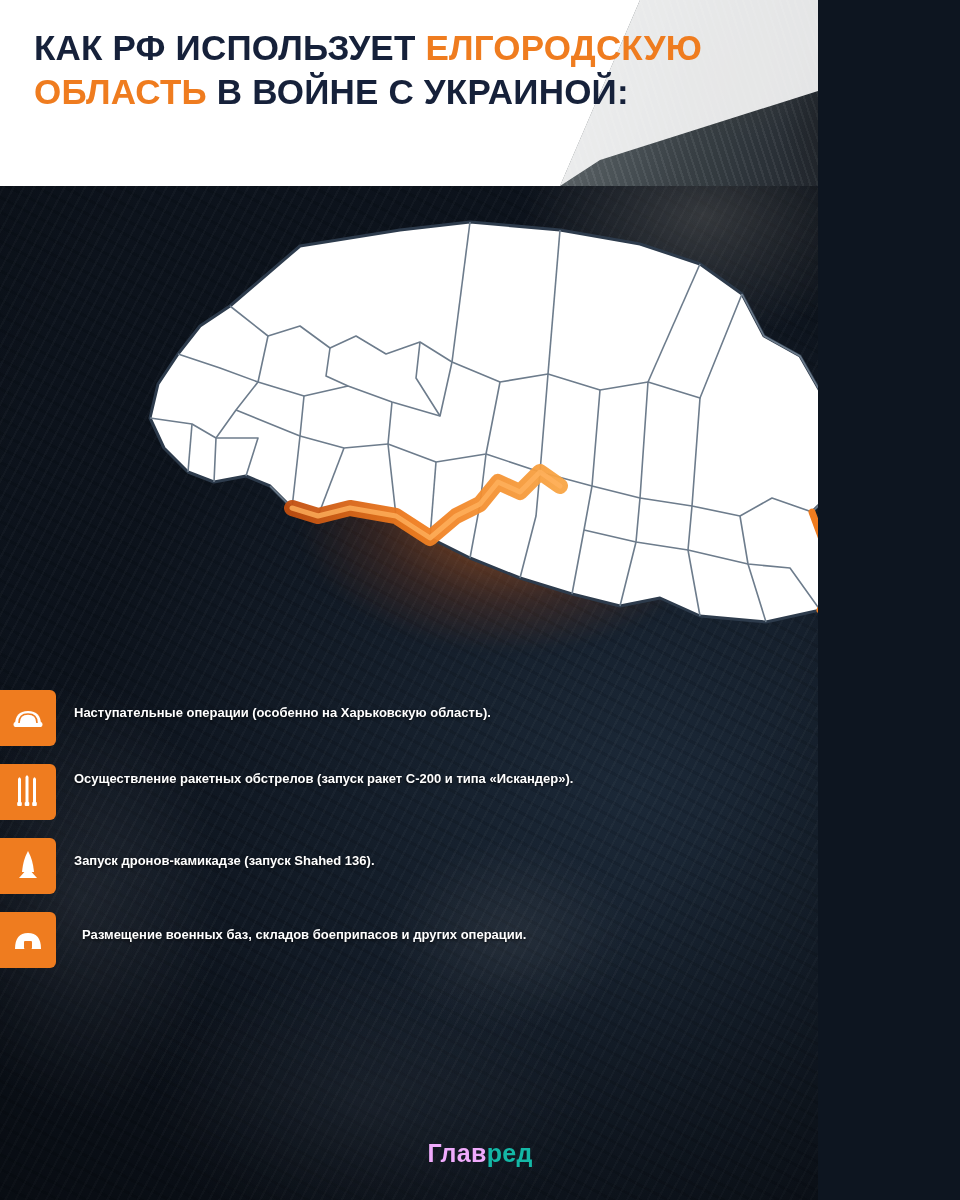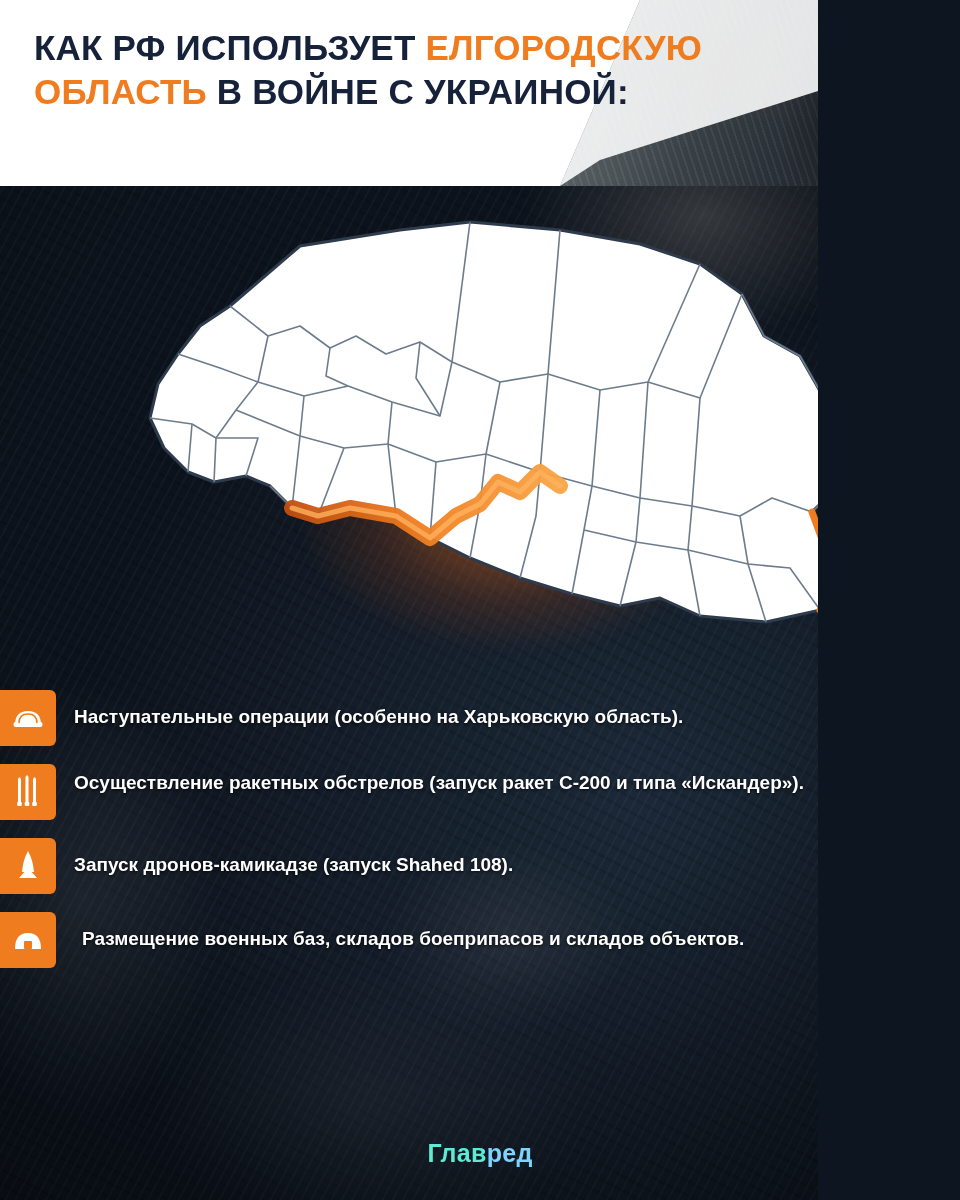--- a/index.html
+++ b/index.html
@@ -106,37 +106,37 @@
     width: 56px; height: 56px;
     background: #ef7c1f;
     border-radius: 0 6px 6px 0;
     display: flex; align-items: center; justify-content: center;
   }
   .icon-box svg { display: block; }
   .row-text {
     margin-left: 18px;
     padding-right: 30px;
     color: #ffffff;
-    font-size: 19px;
+    font-size: 13px;
     font-weight: 700;
     line-height: 1.32;
     padding-top: 14px;
     text-shadow: 0 1px 3px rgba(0,0,0,0.75);
   }
   .row.r2 .row-text { padding-top: 6px; }
   .row.r5 .row-text { margin-left: 26px; }
 
   
   .footer {
     position: absolute; left: 0; bottom: 32px; width: 960px;
     text-align: center;
     font-size: 25px; font-weight: 700; letter-spacing: .3px;
   }
-  .footer .w { color: #5eead4; }
-  .footer .o { color: #7dd3fc; }
+  .footer .w { color: #f0abfc; }
+  .footer .o { color: #14b8a6; }
 </style>
 </head>
 <body>
 
 <div id="infographic">
 
   <div class="bg-base"></div>
   <div class="bg-texture"></div>
   <div class="bg-glow-orange"></div>
   <div class="bg-vignette"></div>
@@ -247,32 +247,32 @@
       <div class="row-text">Осуществление ракетных обстрелов (запуск ракет С-200 и типа «Искандер»).</div>
     </div>
 
     <div class="row r3">
       <div class="icon-box">
         <svg width="26" height="32" viewBox="0 0 26 32">
           <path d="M13,1 Q18,10 19,22 L7,22 Q8,10 13,1 Z" fill="#ffffff"></path>
           <path d="M4,28 L13,18 L22,28 Z" fill="#ffffff"></path>
         </svg>
       </div>
-      <div class="row-text">Запуск дронов-камикадзе (запуск Shahed 108).</div>
+      <div class="row-text">Запуск дронов-камикадзе (запуск Shahed 136).</div>
     </div>
 
 
     <div class="row r5">
       <div class="icon-box">
         <svg width="30" height="22" viewBox="0 0 30 22">
           <path d="M2,20 Q2,4 15,4 Q28,4 28,20 Z" fill="#ffffff"></path>
           <rect x="11" y="12" width="8" height="8" rx="1" fill="#ef7c1f"></rect>
         </svg>
       </div>
-      <div class="row-text">Размещение военных баз, складов боеприпасов и складов объектов.</div>
+      <div class="row-text">Размещение военных баз, складов боеприпасов и других операции.</div>
     </div>
 
   </div>
 
   <div class="footer">
     <span class="w">Глав</span><span class="o">ред</span>
   </div>
 
 </div>
 

